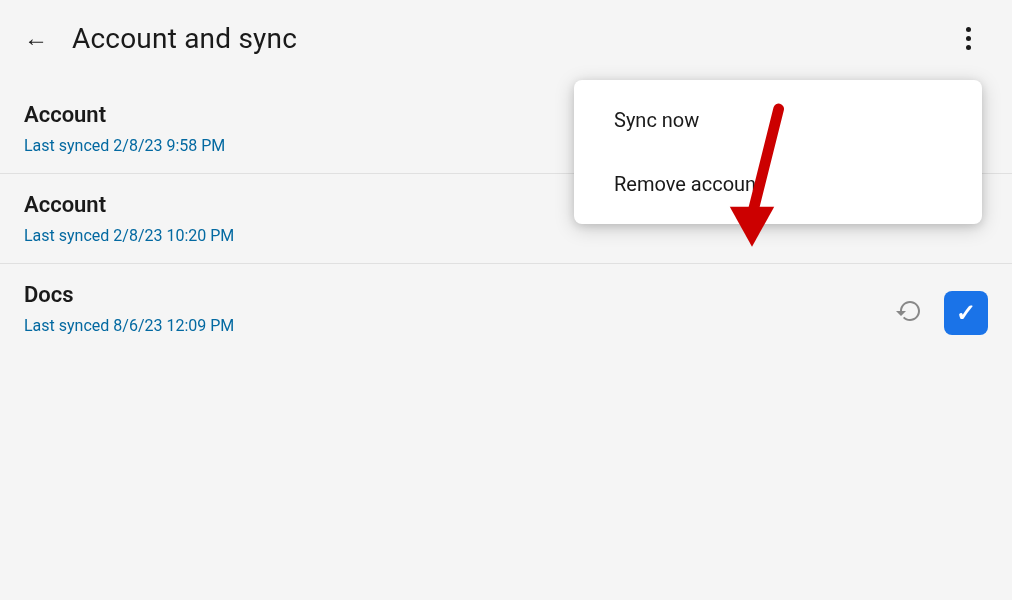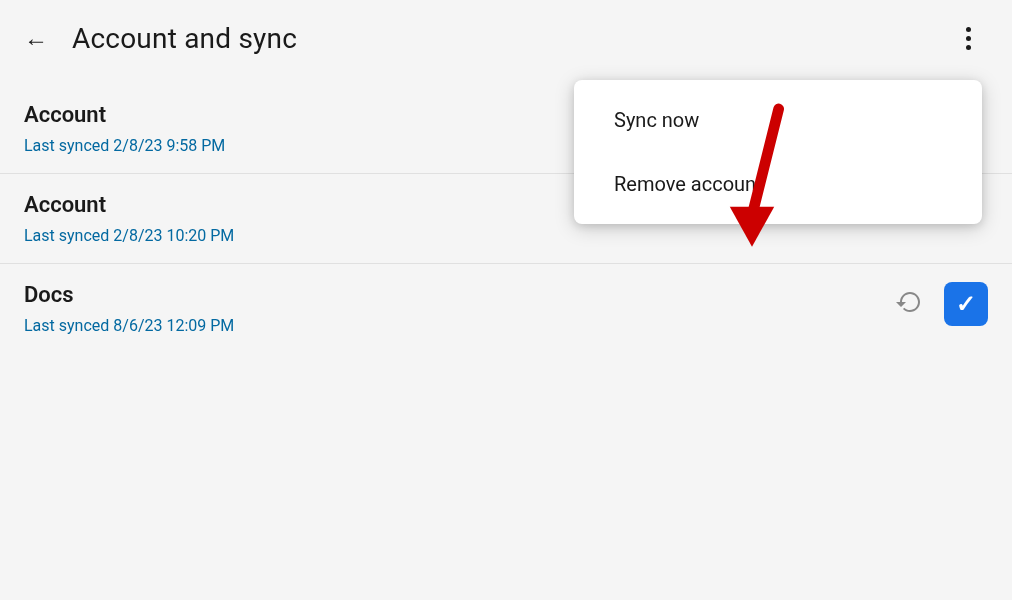--- a/index.html
+++ b/index.html
@@ -102,21 +102,21 @@
     .list-item-subtitle {
       font-size: 16px;
       color: #0369a1;
       font-weight: 400;
       margin-top: 9px;
     }
 
     
     .docs-row {
       display: flex;
-      align-items: flex-start;
+      align-items: flex-end;
       justify-content: space-between;
       padding: 18px 24px;
     }
 
     .docs-text {
       flex: 1;
     }
 
     .docs-icons {
       display: flex;

